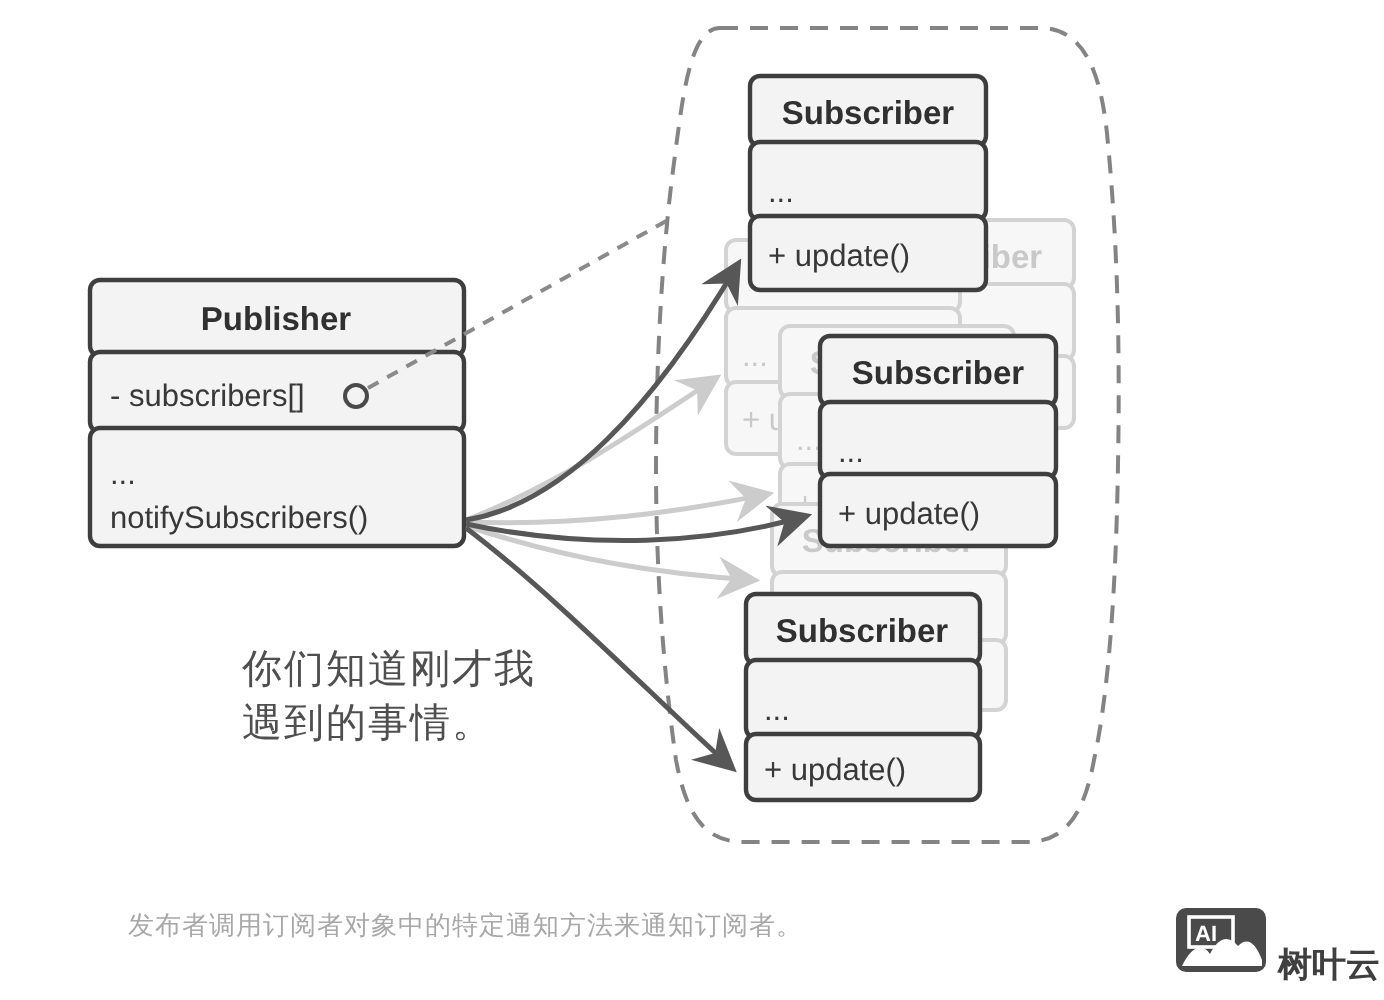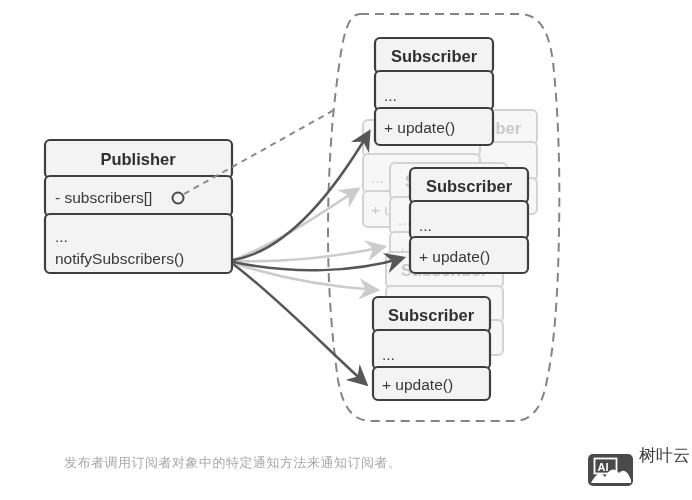--- a/index.html
+++ b/index.html
@@ -10,22 +10,22 @@
   #stage{position:absolute;left:0;top:0;}
   .speech{
     position:absolute;left:121px;top:322px;
     font-size:20px;line-height:27px;color:#4f4f4f;letter-spacing:1px;
   }
   .caption{
     position:absolute;left:64px;top:454px;
     font-size:13px;color:#a8a8a8;letter-spacing:0.5px;
   }
   .brand-name{
-    position:absolute;left:639px;top:444px;
-    font-size:17px;font-weight:normal;color:#3f3f3f;
+    position:absolute;left:639px;top:471px;
+    font-size:17px;font-weight:bold;color:#3f3f3f;
   }
   svg text{font-family:"Liberation Sans","DejaVu Sans",sans-serif;}
   .cls-title{font-weight:bold;font-size:16.5px;fill:#303030;}
   .cls-body{font-size:15.5px;fill:#383838;}
   .ghost-title{font-weight:bold;font-size:16.5px;fill:#c9c9c9;}
   .ghost-body{font-size:15.5px;fill:#c9c9c9;}
 </style>
 </head>
 <body>
 
@@ -132,17 +132,19 @@
 
   <g>
     <rect x="588" y="454" width="45" height="32" rx="5" fill="#4a4a4a"></rect>
     <rect x="594.5" y="458.5" width="22" height="15" fill="none" stroke="#ffffff" stroke-width="1.8"></rect>
     <text x="597.5" y="470.5" font-size="11" font-weight="bold" fill="#ffffff">AI</text>
     <path d="M 591 483 C 596 473 601 471 605 477 C 609 469 614 467 619 473 C 624 468 628 472 631 480 L 631 483 Z" fill="#ffffff"></path>
   </g>
 </svg>
 
 <div class="speech">
+  <div>你们知道刚才我</div>
+  <div>遇到的事情。</div>
 </div>
 
 <div class="caption">发布者调用订阅者对象中的特定通知方法来通知订阅者。</div>
 
 <div class="brand-name">树叶云</div>
 
 </body></html>

